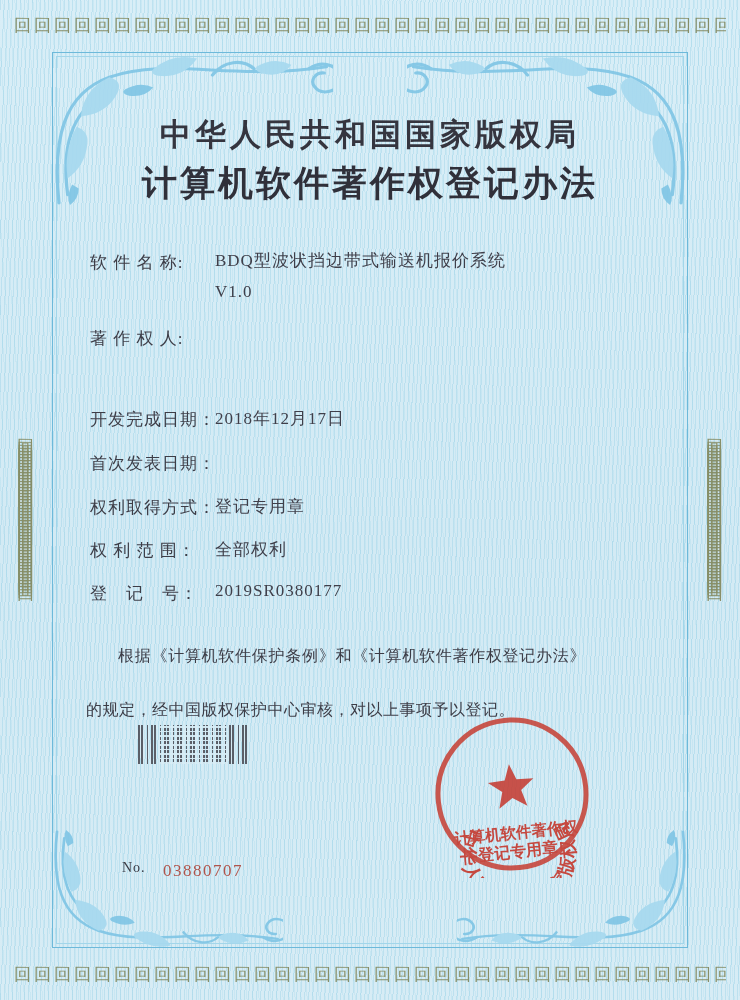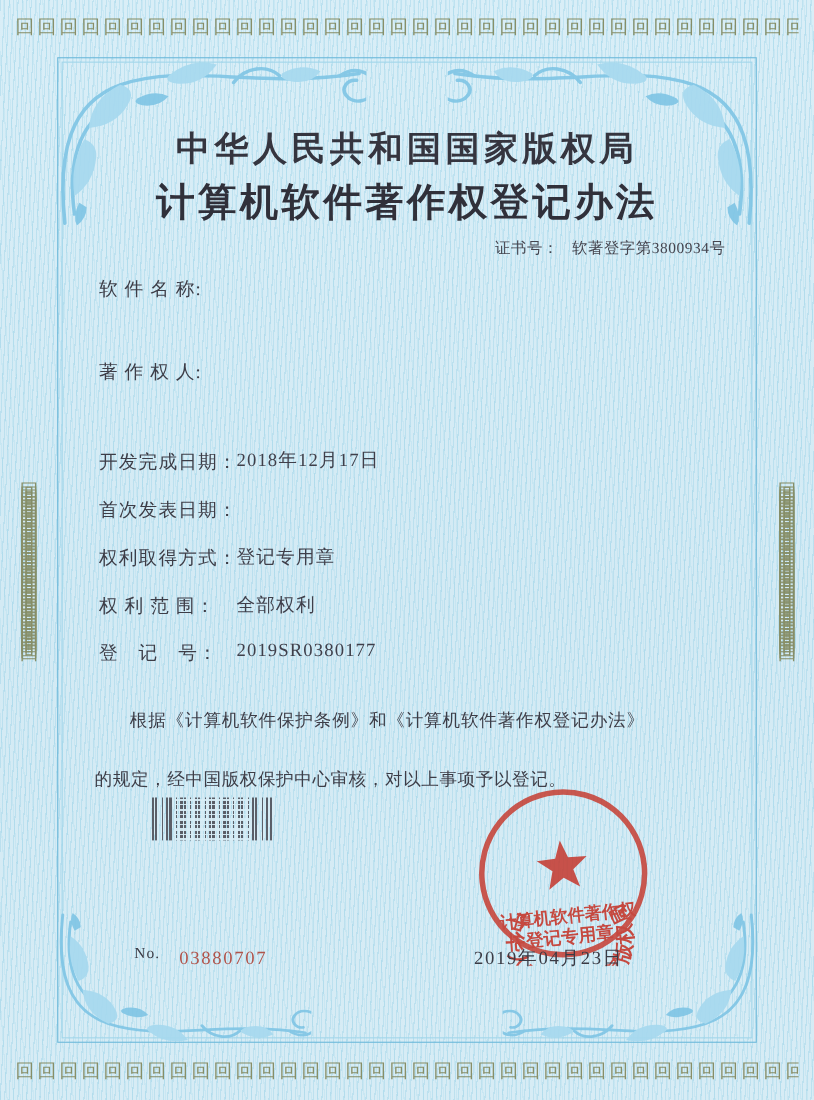--- a/index.html
+++ b/index.html
@@ -112,25 +112,26 @@
   <svg class="corner c-bl" viewBox="0 0 260 160" preserveAspectRatio="none">
       <use href="#flourish"></use>
     </svg>
   <svg class="corner c-br" viewBox="0 0 260 160" preserveAspectRatio="none">
       <use href="#flourish"></use>
     </svg>
 
 
   <div class="title1">中华人民共和国国家版权局</div>
   <div class="title2">计算机软件著作权登记办法</div>
-  <div class="certno">
-    <span>证书号：</span><span class="val">软著登字第3800934号</span>
-  </div>
 
   <div class="flabel" style="top:251px">软 件 名 称:</div>
+  <div class="fvalue" style="top:249px">
+    <div>BDQ型波状挡边带式输送机报价系统</div>
+    <div class="line2">V1.0</div>
+  </div>
 
   <div class="flabel" style="top:327px">著 作 权 人:</div>
 
   <div class="flabel" style="top:408px">开发完成日期：</div>
   <div class="fvalue" style="top:407px">2018年12月17日</div>
 
   <div class="flabel" style="top:452px">首次发表日期：</div>
 
   <div class="flabel" style="top:496px">权利取得方式：</div>
   <div class="fvalue" style="top:495px">登记专用章</div>
@@ -154,18 +155,17 @@
       <polygon points="84,54 89.9,69.9 106.8,70.6 93.5,81.1 98.1,97.4 84,88 69.9,97.4 74.5,81.1 61.2,70.6 78.1,69.9" fill="#c5382d" opacity="0.95"></polygon>
       <path id="sealArc" d="M36.5,113.7 A56,56 0 1 0 131.5,113.7" fill="none"></path>
       <text font-size="18" letter-spacing="1">
         <textPath href="#sealArc" startOffset="0" textLength="236" lengthAdjust="spacingAndGlyphs">中华人民共和国国家版权局</textPath>
       </text>
       <text x="84" y="128" text-anchor="middle" font-size="15.5">计算机软件著作权</text>
       <text x="84" y="147" text-anchor="middle" font-size="16">登记专用章</text>
     </g>
   </svg>
 
-  <div class="issue-date">2019年04月23日</div>
 
   <div class="serial">No.</div>
   <div class="serial-no">03880707</div>
 
 </div>
 
 </body></html>

